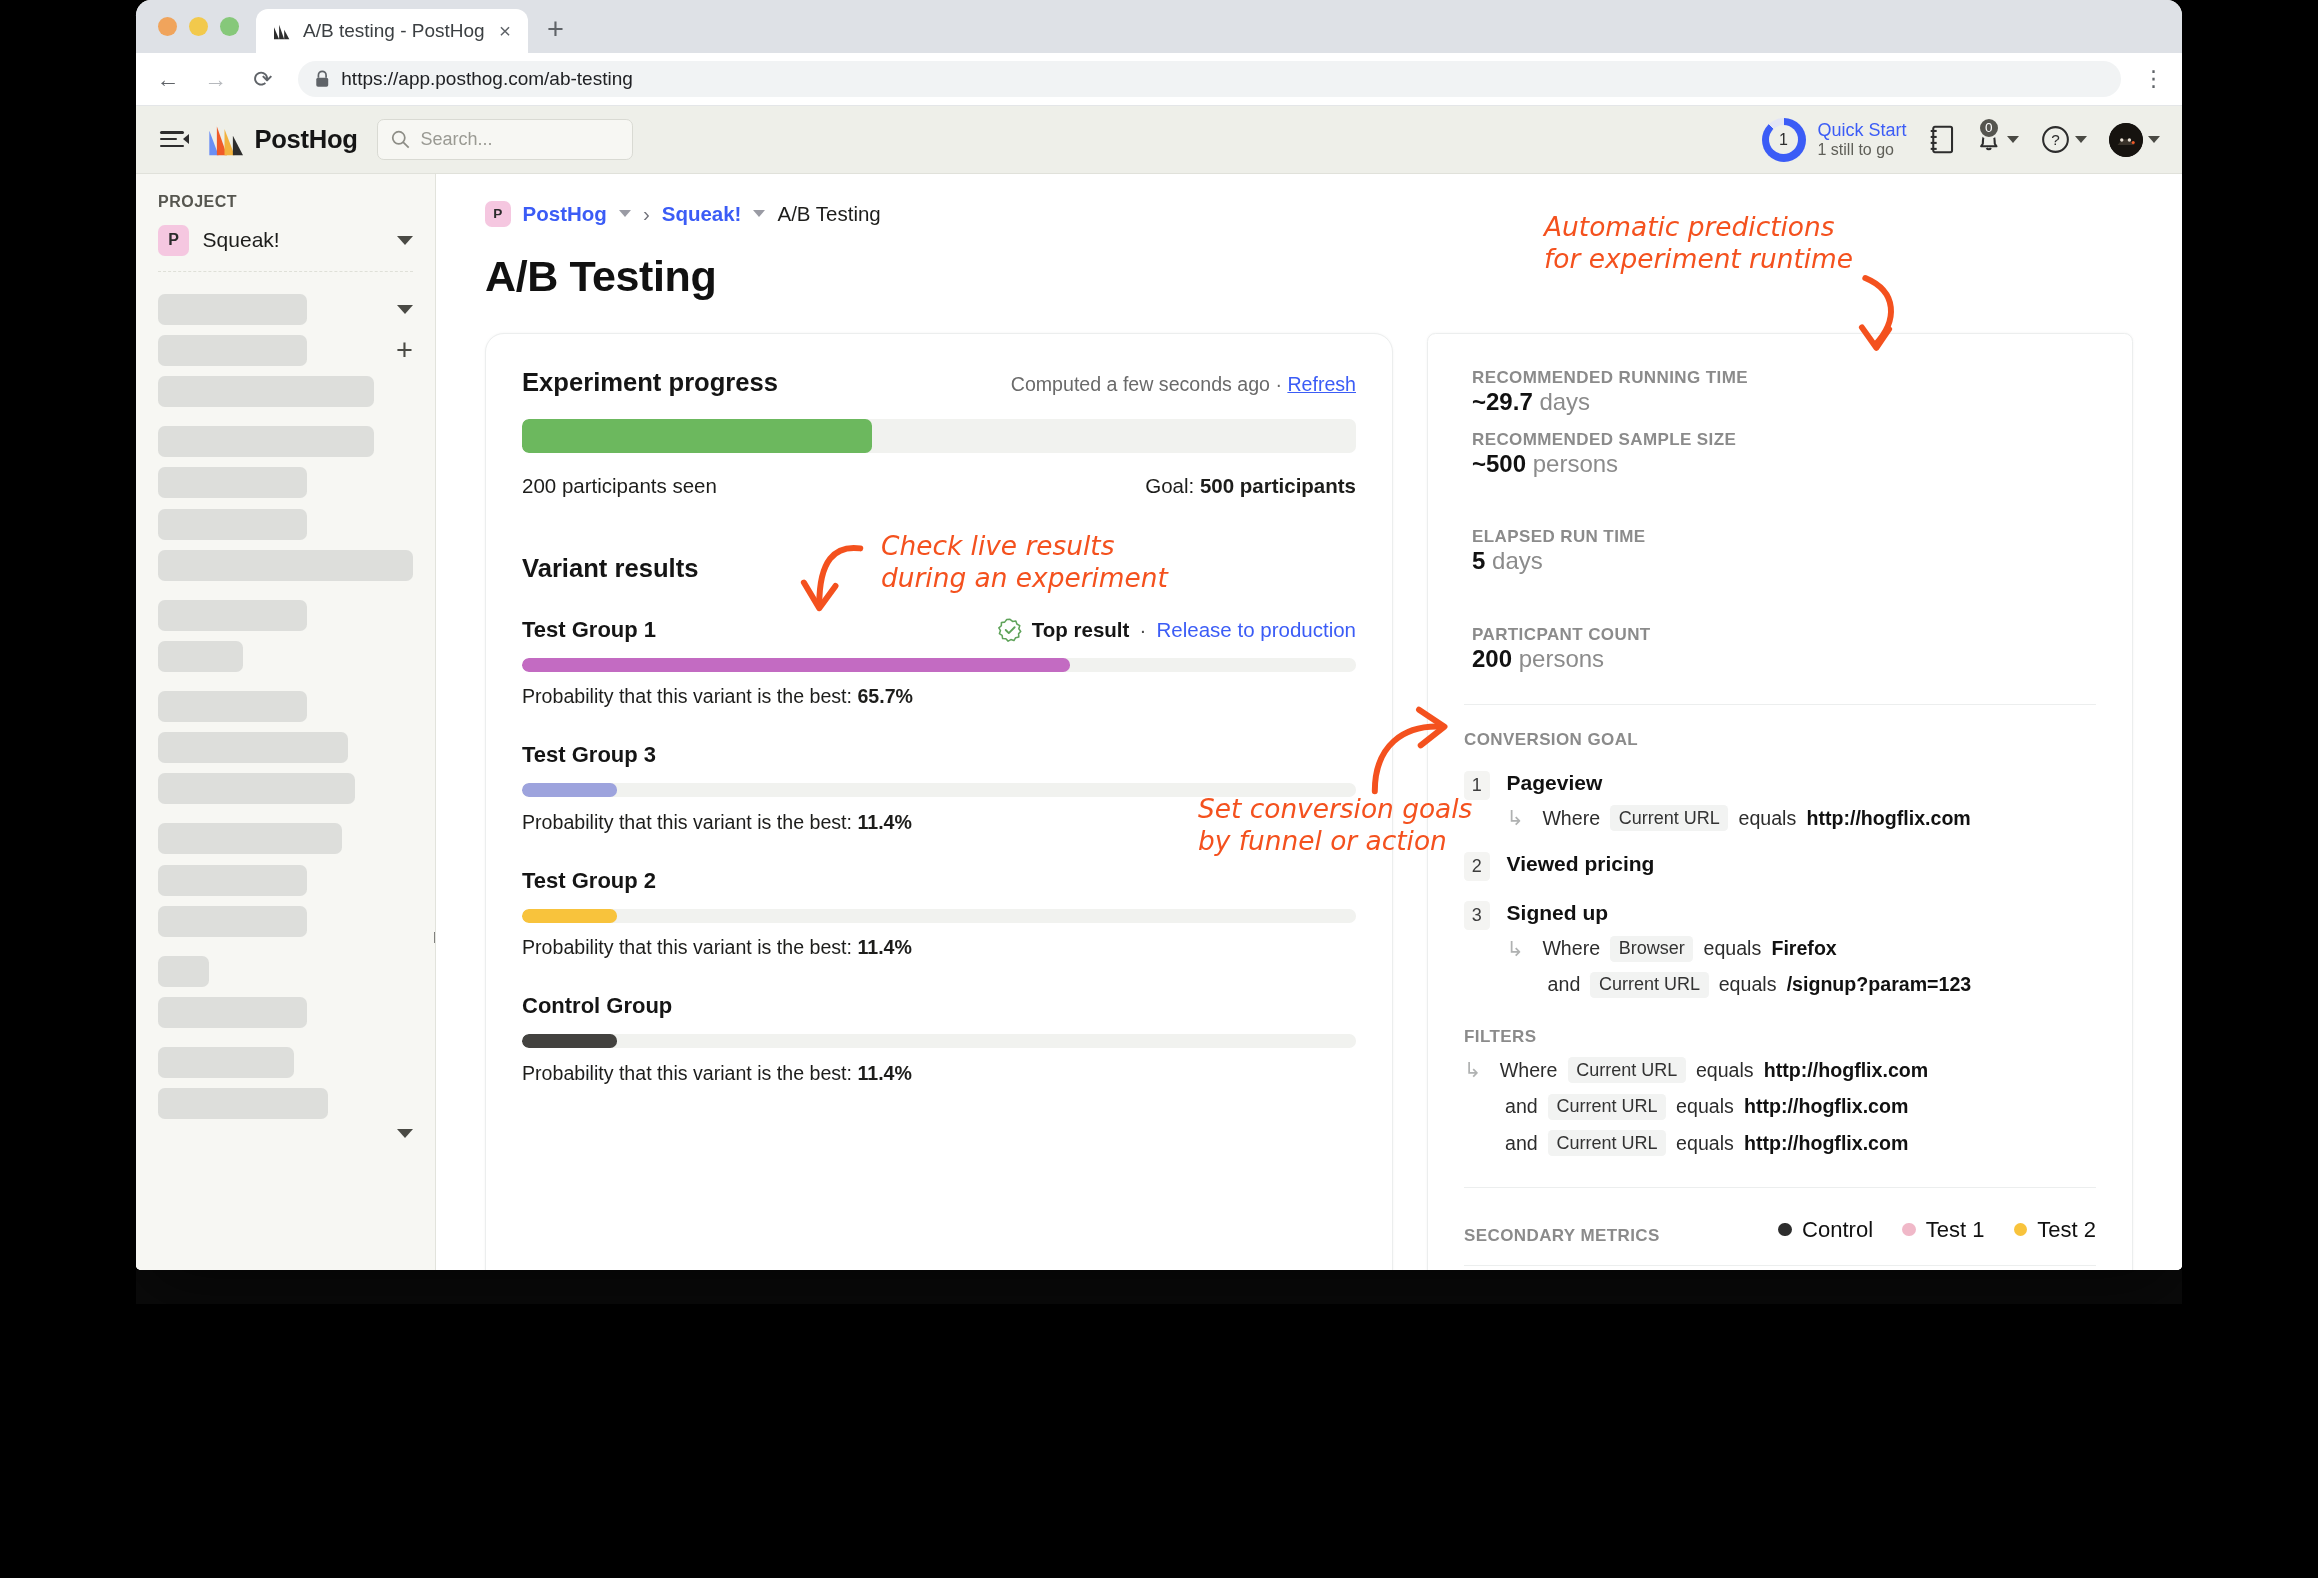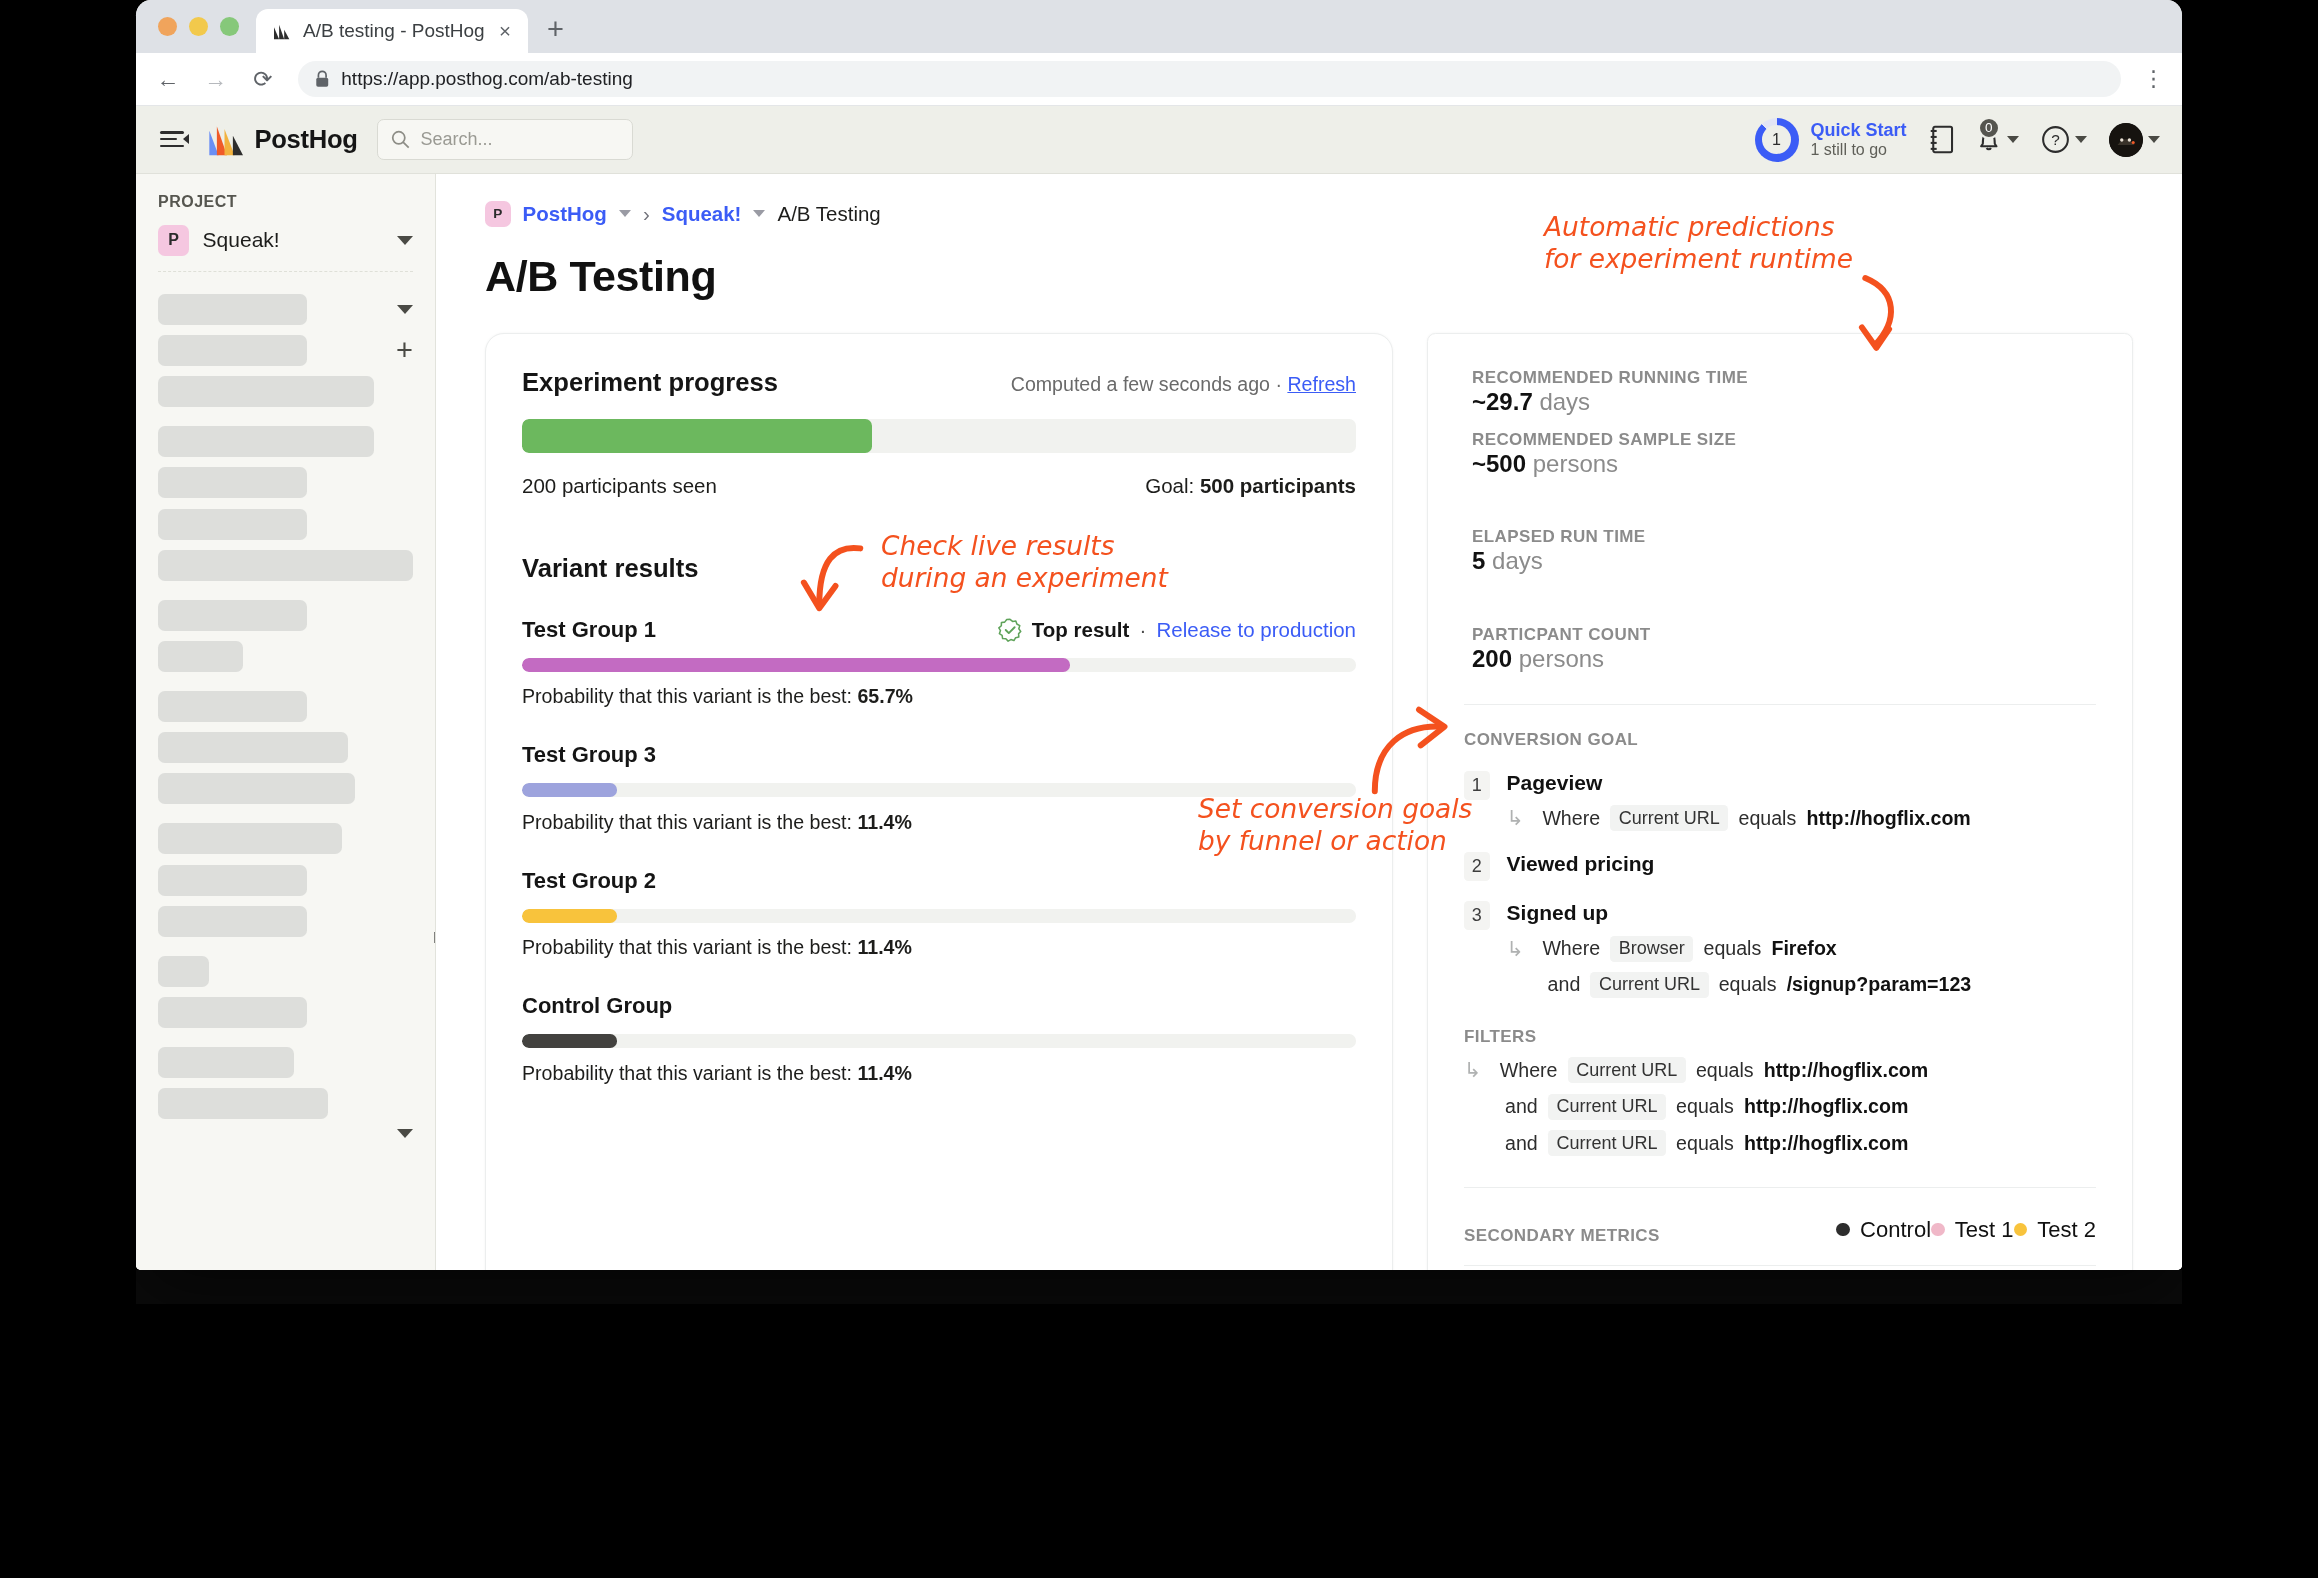--- a/index.html
+++ b/index.html
@@ -105,21 +105,21 @@
     width: 44px; height: 44px; border-radius: 50%;
     background: conic-gradient(#3b5cf6 0 88%, #e3e5f5 88% 100%);
     display: flex; align-items: center; justify-content: center;
     position: relative;
   }
   .ring::after {
     content:""; position:absolute; width: 29px; height: 29px; border-radius:50%; background:#eeefe9;
   }
   .ring span { position: relative; z-index: 2; font-size: 16px; color: #2d2d2d; font-weight: 400; }
   .qs-text { line-height: 1.15; }
-  .qs-title { font-size: 18px; font-weight: 700; color: #3b5cf6; }
+  .qs-title { font-size: 18px; font-weight: 400; color: #3b5cf6; }
   .qs-sub { font-size: 16px; color: #5f5f58; }
   .topicon { color: #2d2d2d; display: flex; align-items: center; gap: 5.1px; position: relative; }
   .caret-sm { width: 0;height:0;border-left:6.8px solid transparent;border-right:6.8px solid transparent;border-top:7.7px solid #4a4a44; }
   .badge {
     position: absolute; top: -8.5px; right: 19px;
     min-width: 22px; height: 22px; border-radius: 11px;
     background: #55554f; color: #fff; font-size: 13.6px;
     display:flex;align-items:center;justify-content:center; padding: 0 5.1px;
     border: 2.6px solid #eeefe9;
   }
@@ -210,21 +210,21 @@
   }
   .goal-body { flex: 1 1 auto; }
   .goal-name { font-size: 21px; font-weight: 700; color: #111; }
   .cond { display: flex; align-items: center; gap: 10.2px; margin-top: 10.2px; font-size: 19.6px; color: #2d2d2d; }
   .cond.indent { padding-left: 41px; }
   .arrow-into { color: #b0b2b2; font-size: 20.5px; width: 25.6px; }
   .prop { background: #f2f3f2; border-radius: 4.3px; padding: 2.6px 8.5px; font-size: 18px; color: #333; }
   .cond b { font-weight: 700; color: #111; }
 
   .filters-block { margin-top: 29px; }
-  .legend { display: flex; align-items: flex-end; }
+  .legend { display: flex; align-items: flex-end; gap: 29px; }
   .legend-item { display: flex; align-items: center; gap: 10.2px; font-size: 22px; color: #111; }
   .ldot { width: 13.6px; height: 13.6px; border-radius: 50%; }
   .metric-row { display: flex; align-items: center; margin-top: 22px; font-size: 22px; color: #111; }
   .metric-name { flex: 1 1 auto; }
   .metric-val { width: 109px; text-align: right; }
 
   
   .anno {
     position: absolute;
     color: #f4511e;

